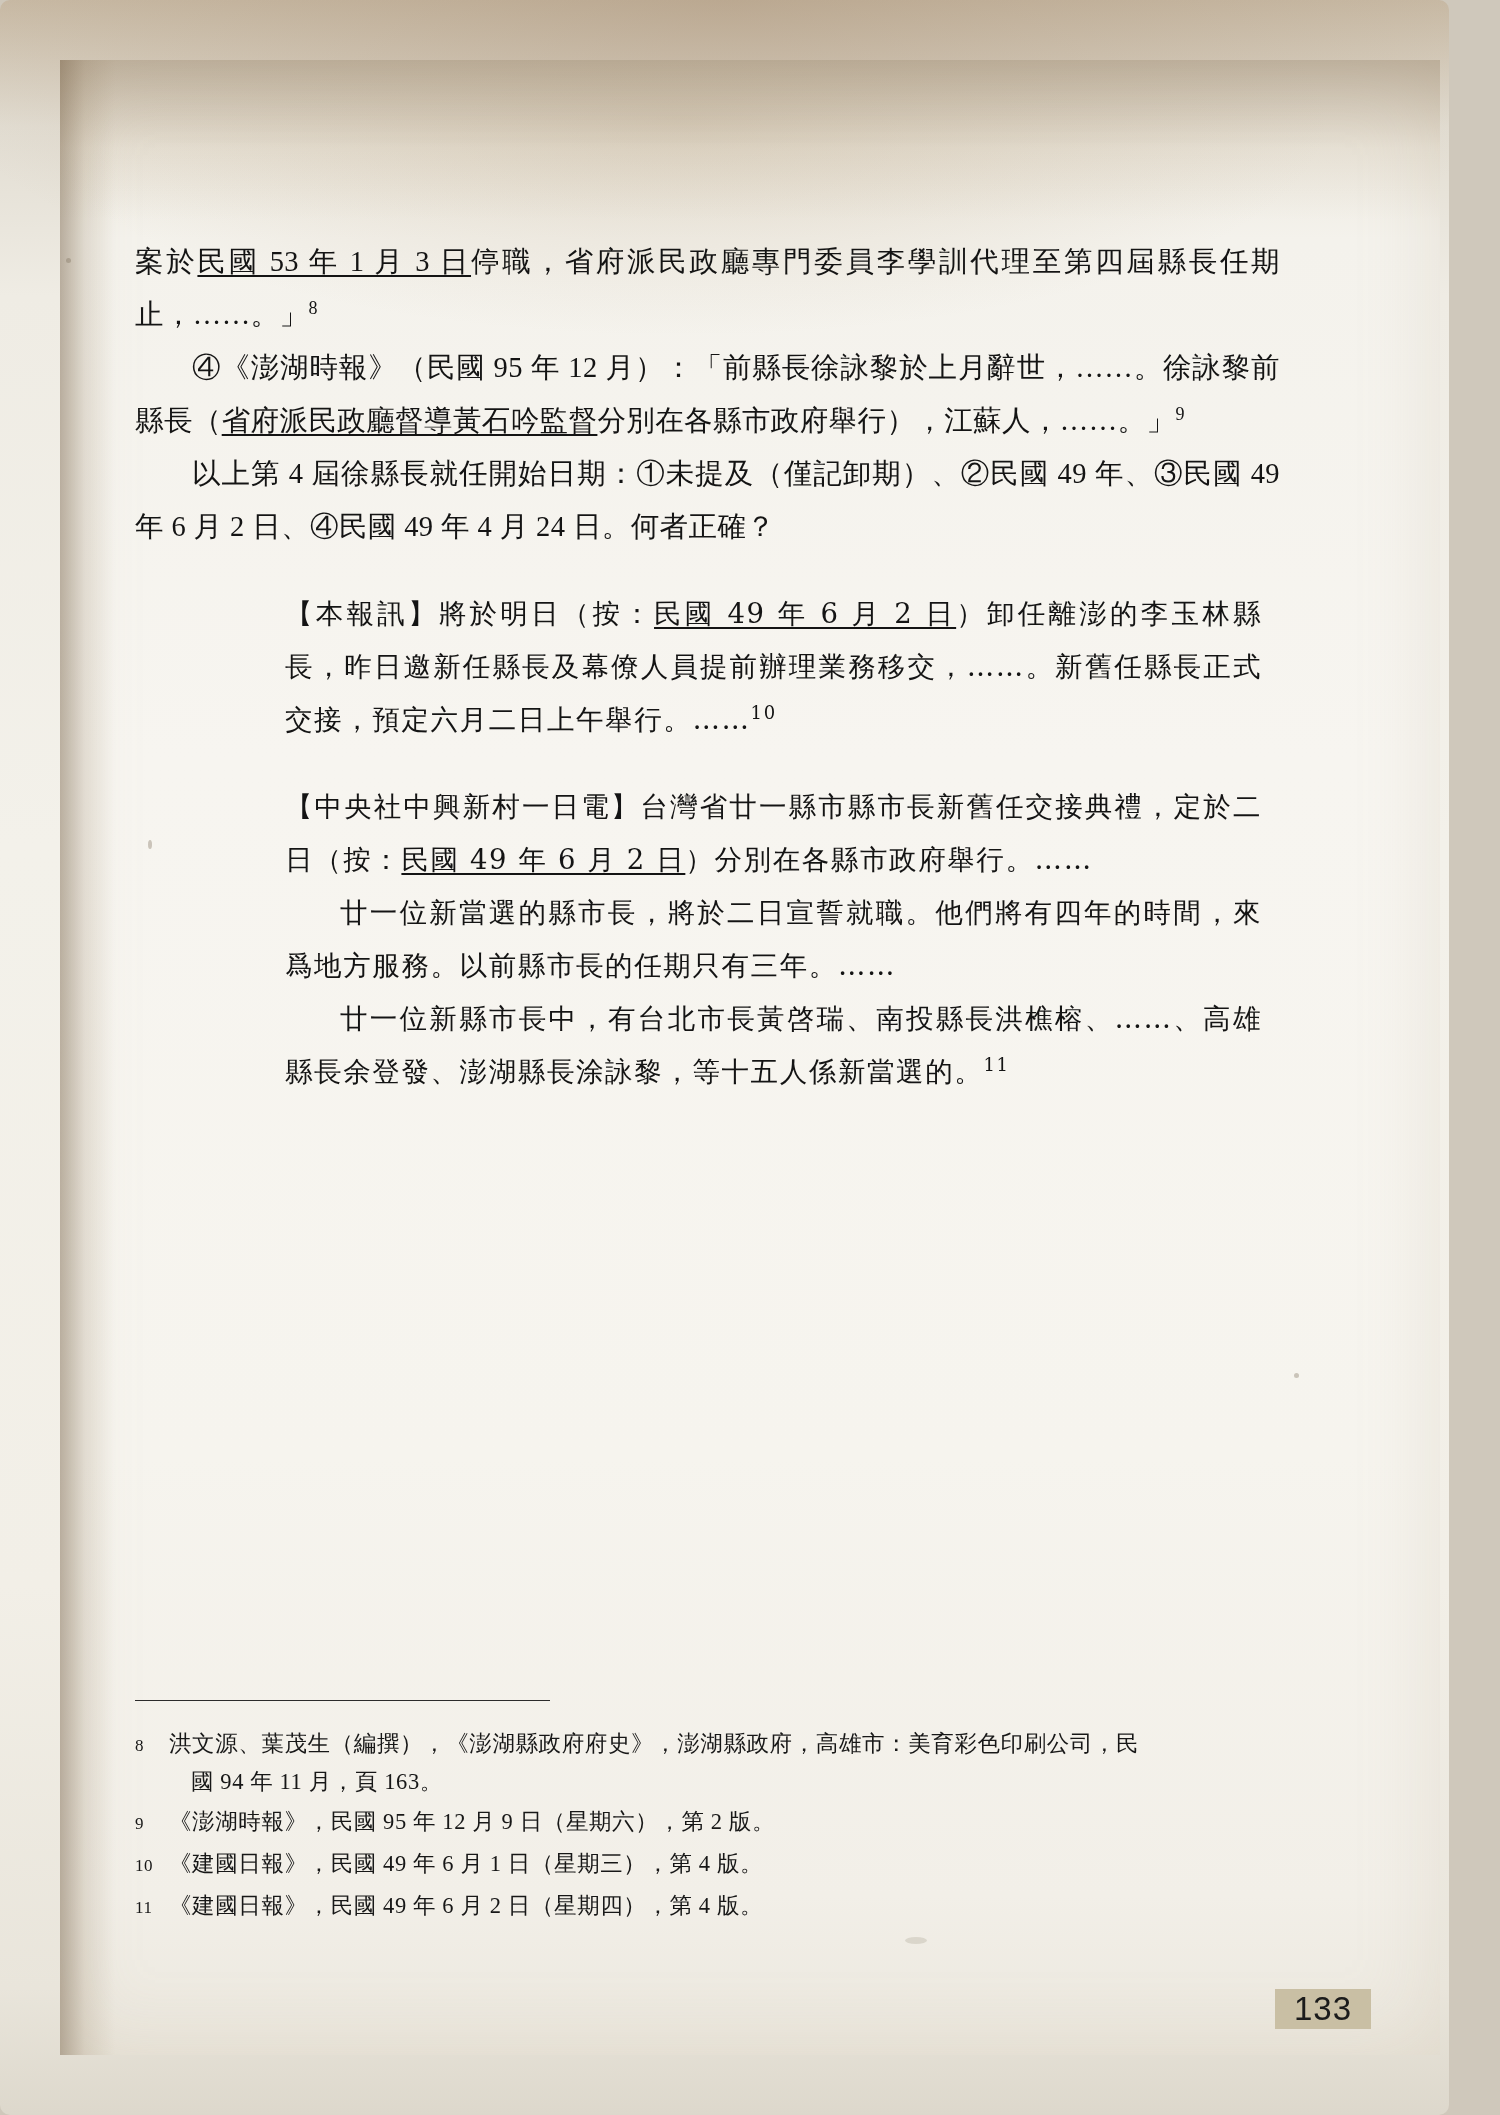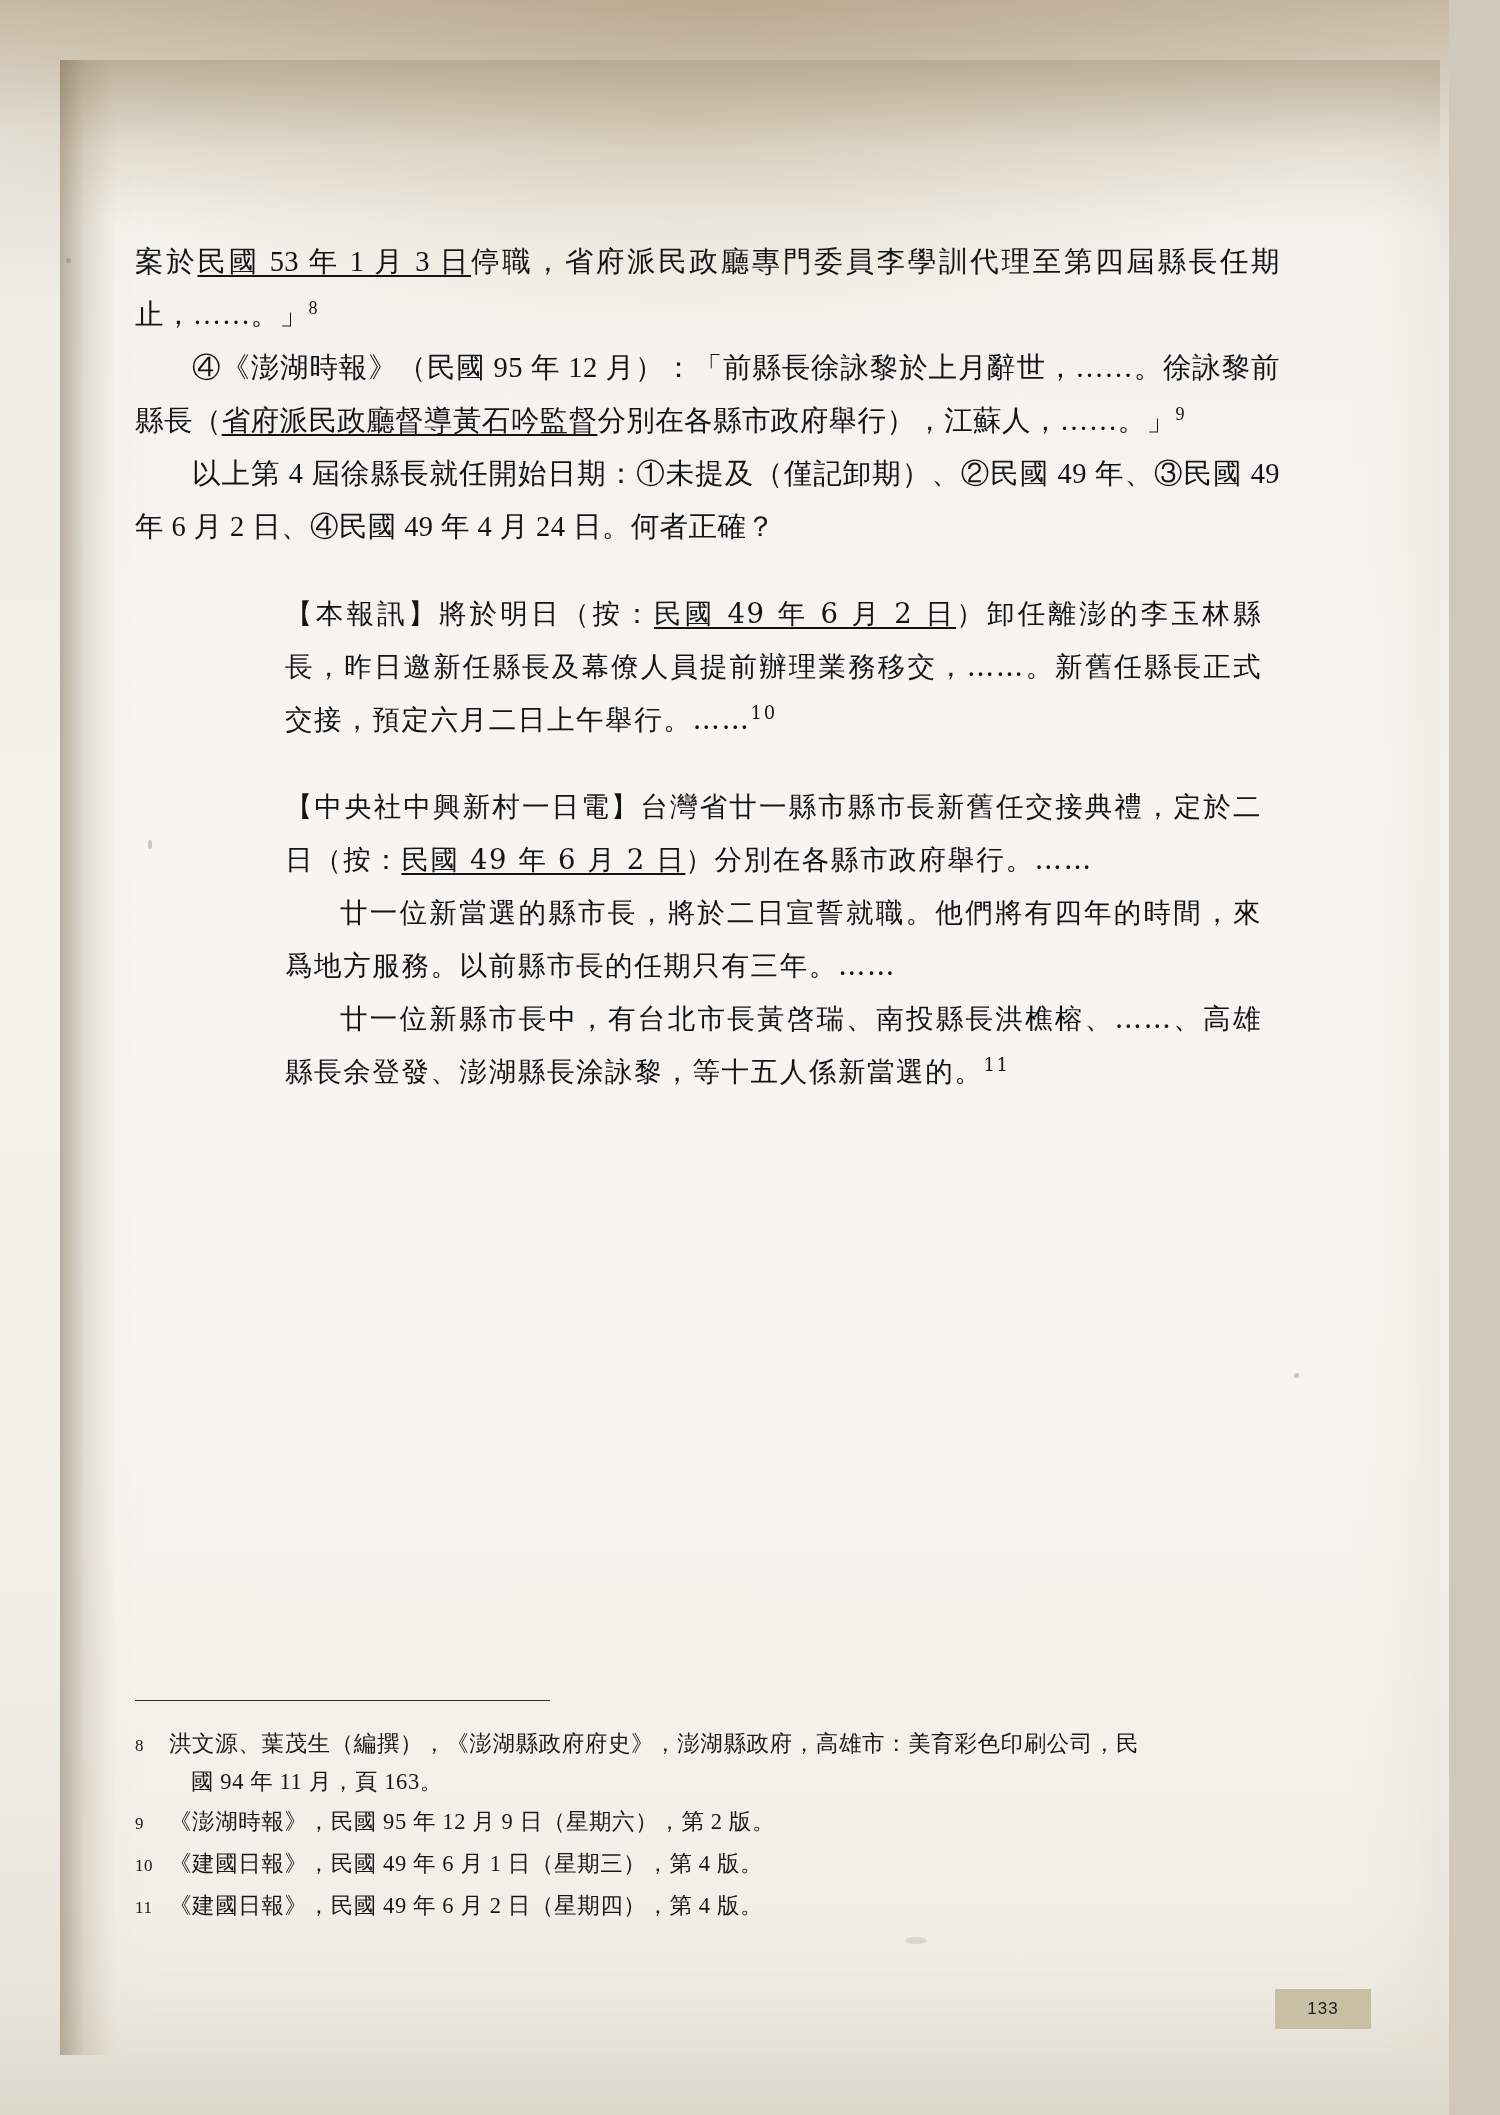--- a/index.html
+++ b/index.html
@@ -17,20 +17,21 @@
   
   .page-scan {
     position: absolute;
     left: 0;
     top: 0;
     width: 1449px;
     height: 2115px;
     background:
       radial-gradient(ellipse 1200px 500px at 50% 0%, rgba(150,120,90,0.28), rgba(150,120,90,0) 70%),
       linear-gradient(180deg, #c9bba6 0%, #e2ddd2 6%, #efece4 14%, #f3f1ea 40%, #f2efe7 75%, #e9e5db 94%, #ddd8cc 100%);
+    border-radius: 10px;
   }
   .page-inner {
     position: absolute;
     left: 60px;
     top: 60px;
     width: 1380px;
     height: 1995px;
     background:
       radial-gradient(ellipse 900px 300px at 45% 3%, rgba(190,170,140,0.30), rgba(190,170,140,0) 72%),
       linear-gradient(180deg, #e8e2d5 0%, #f4f2ec 9%, #f7f5f0 35%, #f6f4ee 70%, #f2efe8 92%, #ebe7dd 100%);
@@ -128,21 +129,21 @@
   .fn-txt .cont { display: block; padding-left: 22px; }
 
   .folio {
     position: absolute;
     right: 78px;
     bottom: 86px;
     width: 96px;
     height: 40px;
     background: #c9bfa4;
     color: #1b1b1b;
-    font-size: 17px;
+    font-size: 33px;
     letter-spacing: 1px;
     display: flex;
     align-items: center;
     justify-content: center;
     font-family: "Liberation Sans", sans-serif;
   }
 
   .speck { position: absolute; background: rgba(120,105,85,0.35); border-radius: 50%; }
 </style>
 </head>

